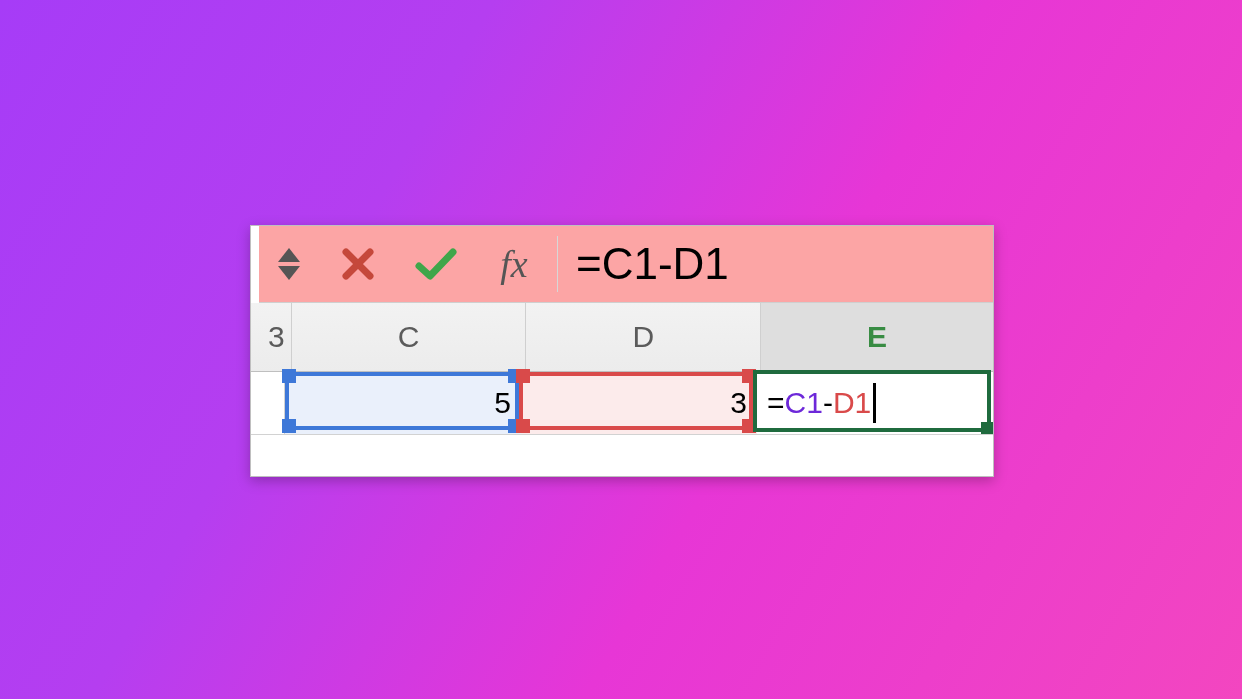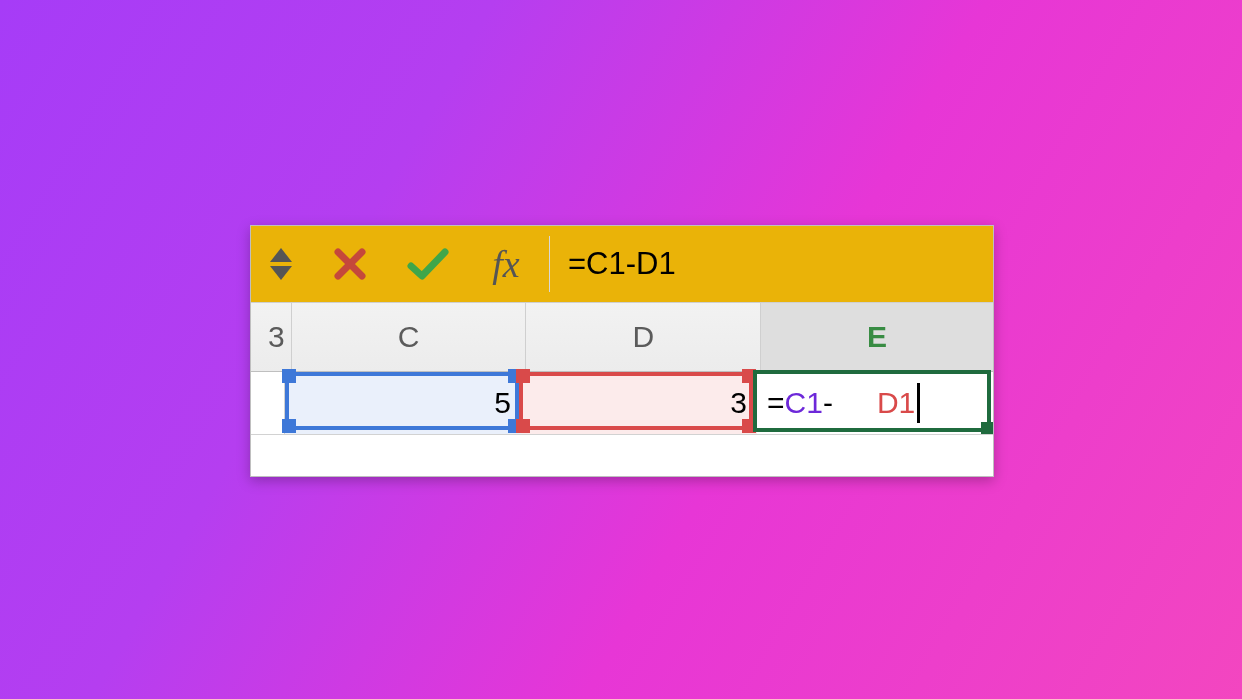--- a/index.html
+++ b/index.html
@@ -25,23 +25,24 @@
     background: #ffffff;
     border: 1.5px solid #bfbfbf;
     box-shadow: 0 4px 12px rgba(0,0,0,0.25);
   }
 
   
   .formula-bar {
     display: flex;
     align-items: center;
     height: 76px;
-    background: #eab308;
+    background: #fca5a5;
     border-bottom: 1px solid #cfcfcf;
     position: relative;
+    margin-left: 8px;
   }
   .stepper {
     width: 60px;
     display: flex;
     flex-direction: column;
     align-items: center;
     justify-content: center;
     gap: 4px;
     padding: 8px 0;
   }
@@ -61,21 +62,21 @@
     color: #555;
   }
   .vsep {
     width: 1px;
     height: 56px;
     background: #d7d7d7;
     margin: 0 10px 0 4px;
   }
   .formula-input {
     flex: 1;
-    font-size: 31px;
+    font-size: 44px;
     font-family: Arial, sans-serif;
     color: #000;
     padding: 4px 8px;
     border: none;
     outline: none;
     background: transparent;
     white-space: nowrap;
   }
 
   
@@ -179,21 +180,21 @@
     right: -6px;
     bottom: -6px;
     width: 12px;
     height: 12px;
     background: #1f6b3e;
   }
 
   .cell.E .eq { color:#000; }
   .cell.E .ref1 { color:#6d28d9; }
   .cell.E .dash { color:#000; }
-  .cell.E .ref2 { color:#d94a4a;margin-left:44px; }
+  .cell.E .ref2 { color:#d94a4a; }
   .cell.E .caret {
     display:inline-block;
     width:3px;
     height:40px;
     background:#000;
     margin-left:2px;
     vertical-align: middle;
     animation: blink 1s step-start infinite;
   }
   @keyframes blink { 50% { opacity: 0; } }

